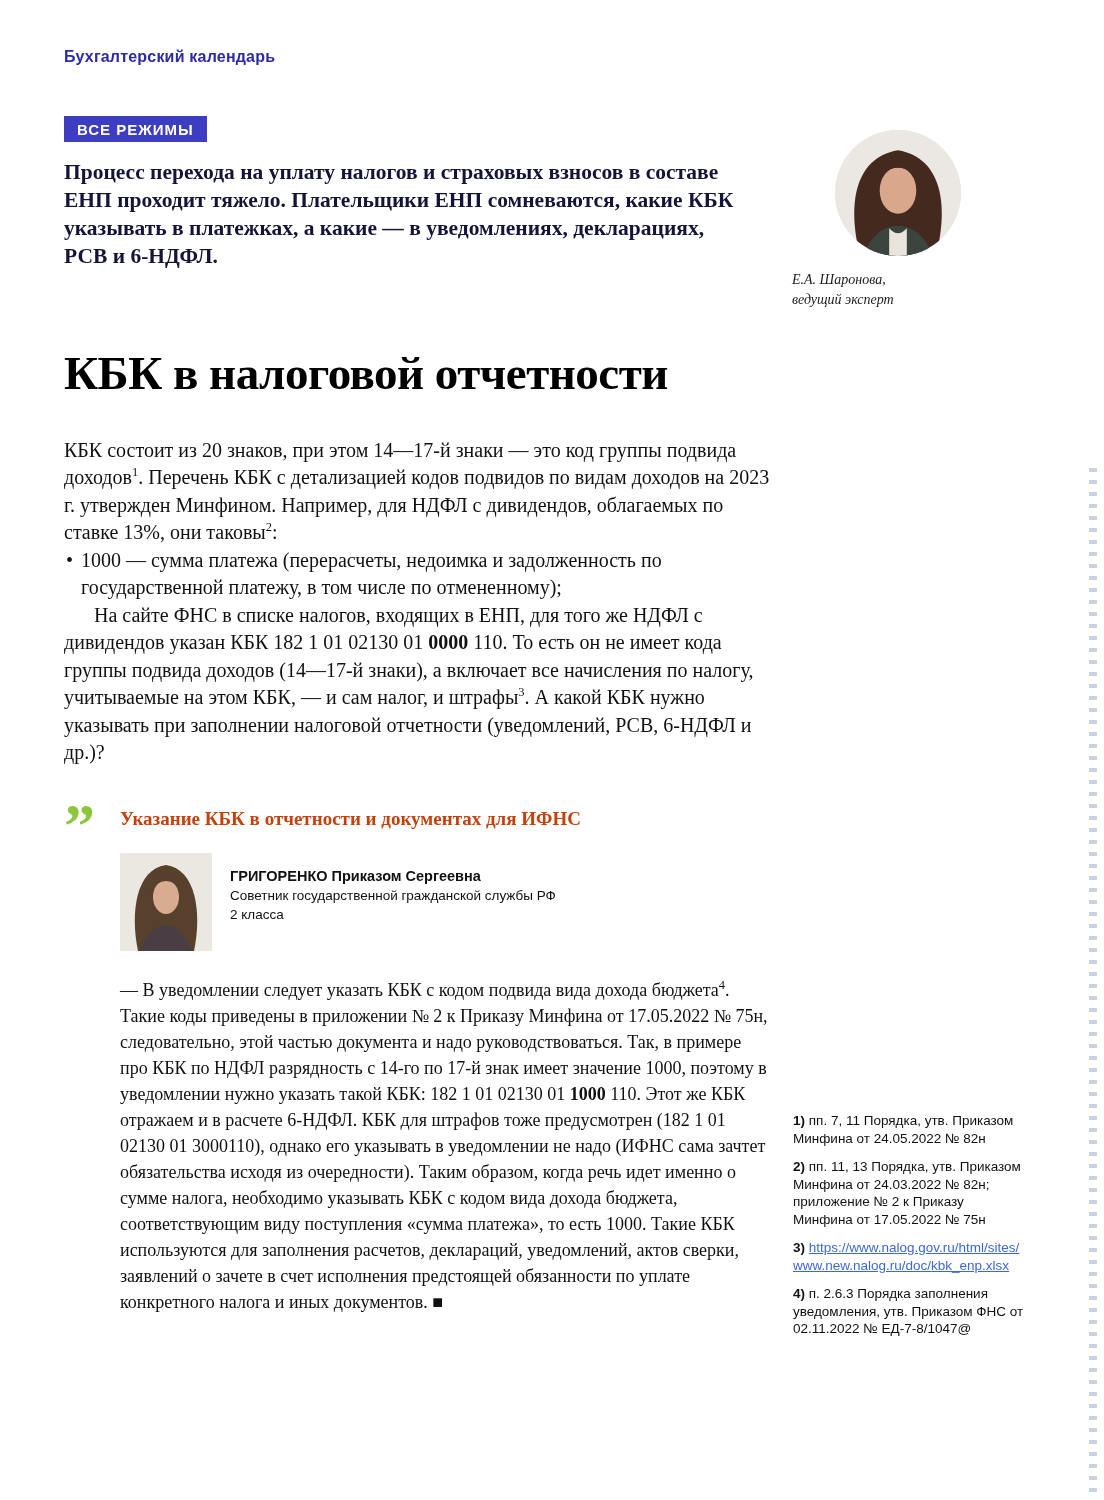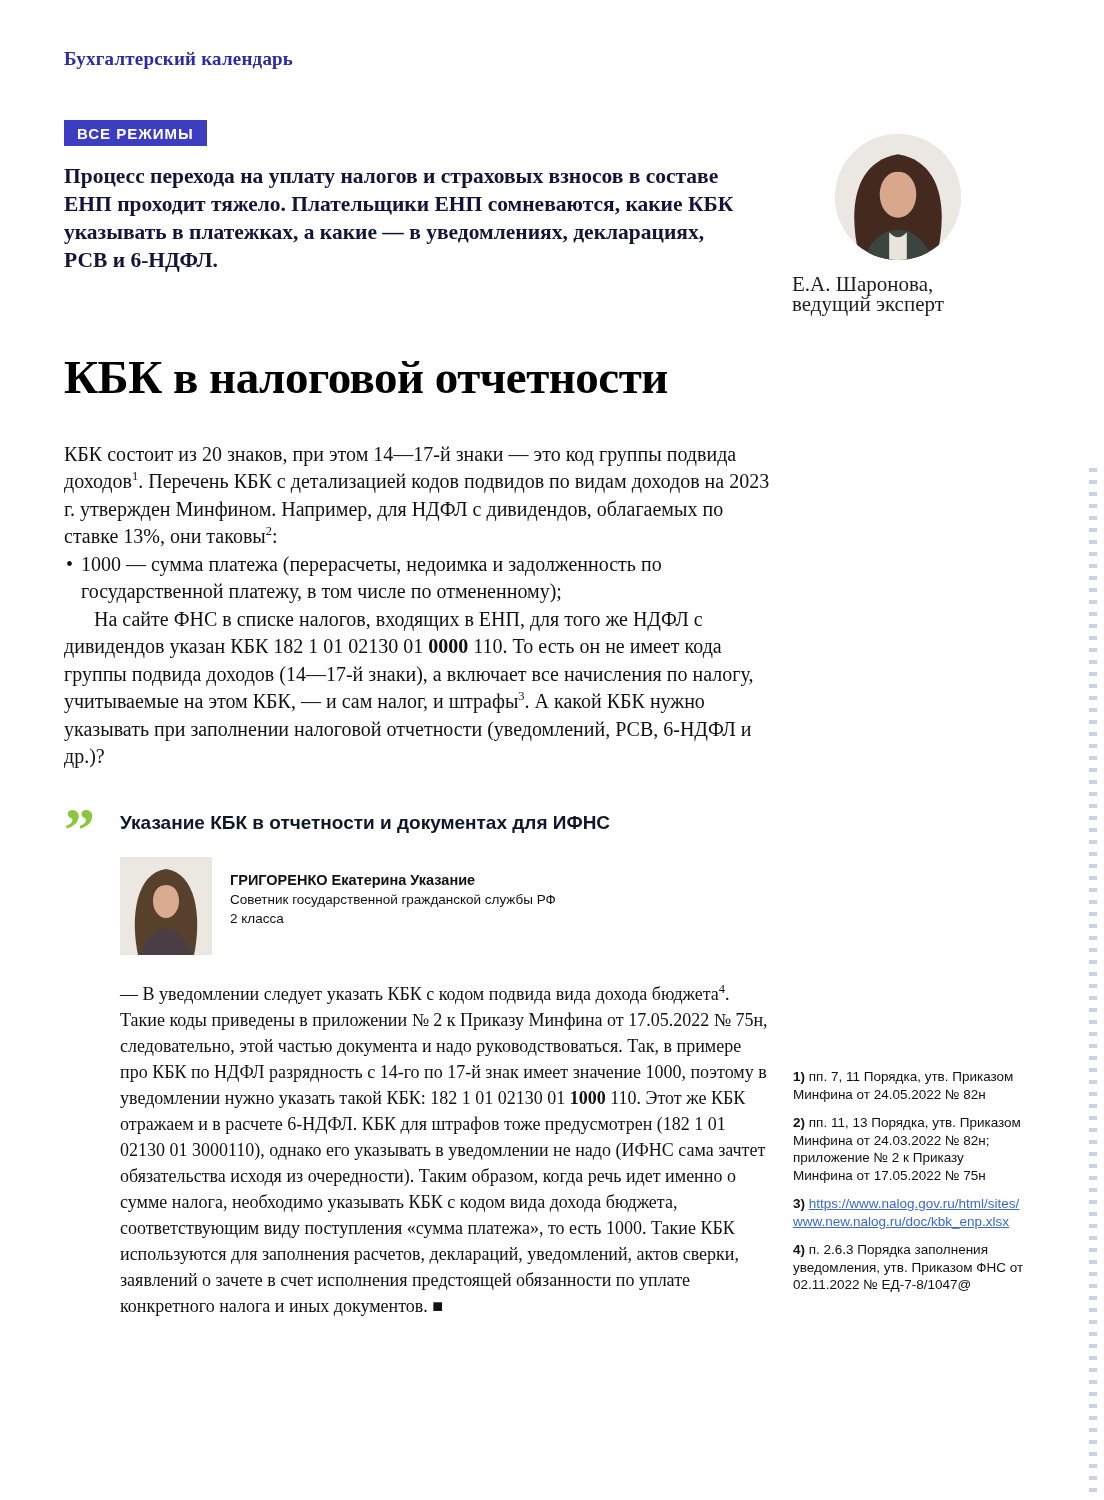--- a/index.html
+++ b/index.html
@@ -7,22 +7,22 @@
   body {
     width:1104px; height:1500px;
     position:relative; overflow:hidden;
     font-family:"Liberation Serif", serif;
     color:#111111;
   }
   .page { padding:48px 64px 0 64px; position:relative; }
 
   
   .kicker {
-    font-family:Liberation Serif, serif;
-    font-weight:bold; font-size:19px;
+    font-family:Liberation Sans, sans-serif;
+    font-weight:bold; font-size:16px;
     color:var(--accent-blue, #2b2ba6);
     letter-spacing:0.2px;
   }
 
   
   .intro-row { display:flex; margin-top:50px; }
   .intro-left { width:672px; flex:0 0 672px; }
   .badge {
     display:inline-block;
     background:var(--badge-blue, #3d3dc2);
@@ -45,21 +45,21 @@
     padding-top:14px;
   }
   .author-photo {
     width:126px; height:126px; border-radius:50%;
     overflow:hidden; align-self:center;
     background:#ece9e4;
   }
   .author-photo svg { display:block; width:100%; height:100%; }
   .author-caption {
     margin-top:14px; padding-left:4px;
-    font-size:21px; line-height:20px;
+    font-style:italic; font-size:14px; line-height:20px;
     color:#1c1c1c;
   }
 
   
   .article-title {
     margin-top:38px;
     font-family:"Liberation Serif", serif;
     font-weight:bold; font-size:47px; line-height:1.08;
     letter-spacing:-0.5px;
     color:#000000;
@@ -83,44 +83,44 @@
   .quote-mark-col { width:56px; flex:0 0 56px; }
   .quote-mark {
     font-family:"Liberation Serif", serif;
     font-weight:bold;
     font-size:62px; line-height:44px;
     color:var(--quote-green, #8cc63e);
     letter-spacing:-4px;
   }
   .quote-content { flex:1; }
   .quote-heading {
-    font-family:Liberation Sans, sans-serif;
+    font-family:Liberation Serif, serif;
     font-weight:bold; font-size:19px; line-height:24px;
-    color:#0f172a; padding-top:4px;
+    color:#c2410c; padding-top:4px;
   }
   .expert-row { display:flex; margin-top:22px; }
   .expert-photo {
     width:92px; height:98px; flex:0 0 92px;
     overflow:hidden; background:#ece9e4;
   }
   .expert-photo svg { display:block; width:100%; height:100%; }
   .expert-meta {
     margin-left:18px; padding-top:14px;
     font-family:"Liberation Sans", sans-serif;
   }
   .expert-name { font-weight:bold; font-size:14.5px; line-height:19px; color:#111; }
   .expert-role { font-size:13.5px; line-height:19px; color:#111; }
   .quote-body {
     margin-top:26px; width:648px;
     font-size:18px; line-height:26px; color:#111;
   }
 
   
   .footnotes {
-    position:absolute; left:793px; top:1068px; width:232px;
+    position:absolute; left:793px; top:1112px; width:232px;
     font-family:"Liberation Sans", sans-serif;
     font-size:13.5px; line-height:17.5px; color:#111;
   }
   .fn { margin-bottom:11px; }
   .fn-num { font-weight:bold; }
   .fn-link {
     color:var(--link-blue, #3e68d0);
     text-decoration:underline;
     word-break:break-all;
     cursor:pointer;
@@ -189,21 +189,21 @@
         <div class="expert-photo">
           <svg viewBox="0 0 92 98">
             <rect width="92" height="98" fill="#ebe7e1"></rect>
             <path d="M18,98 C10,60 16,16 46,12 C76,16 82,60 74,98 Z" fill="#57412c"></path>
             <ellipse cx="46" cy="44" rx="13" ry="17" fill="#d9ab90"></ellipse>
             <path d="M31,40 Q34,22 46,22 Q58,22 61,40 Q56,28 46,28 Q36,28 31,40 Z" fill="#57412c"></path>
             <path d="M20,98 Q30,72 46,72 Q62,72 72,98 Z" fill="#4a3e44"></path>
           </svg>
         </div>
         <div class="expert-meta">
-          <div class="expert-name">ГРИГОРЕНКО Екатерина Указание</div>
+          <div class="expert-name">ГРИГОРЕНКО Приказом Сергеевна</div>
           <div class="expert-role">Советник государственной гражданской службы РФ</div>
           <div class="expert-role">2 класса</div>
         </div>
       </div>
       <p class="quote-body"><span>— В уведомлении следует указать КБК с кодом подвида вида дохода бюджета</span><sup>4</sup><span>. Такие коды приведены в приложении № 2 к Приказу Минфина от 17.05.2022 № 75н, следовательно, этой частью документа и надо руководствоваться. Так, в примере про КБК по НДФЛ разрядность с 14-го по 17-й знак имеет значение 1000, поэтому в уведомлении нужно указать такой КБК: 182 1 01 02130 01 </span><span class="seg-b">1000</span><span> 110. Этот же КБК отражаем и в расчете 6-НДФЛ. КБК для штрафов тоже предусмотрен (182 1 01 02130 01 3000110), однако его указывать в уведомлении не надо (ИФНС сама зачтет обязательства исходя из очередности). Таким образом, когда речь идет именно о сумме налога, необходимо указывать КБК с кодом вида дохода бюджета, соответствующим виду поступления «сумма платежа», то есть 1000. Такие КБК используются для заполнения расчетов, деклараций, уведомлений, актов сверки, заявлений о зачете в счет исполнения предстоящей обязанности по уплате конкретного налога и иных документов. ■</span></p>
     </div>
   </div>
 
 </div>
 

